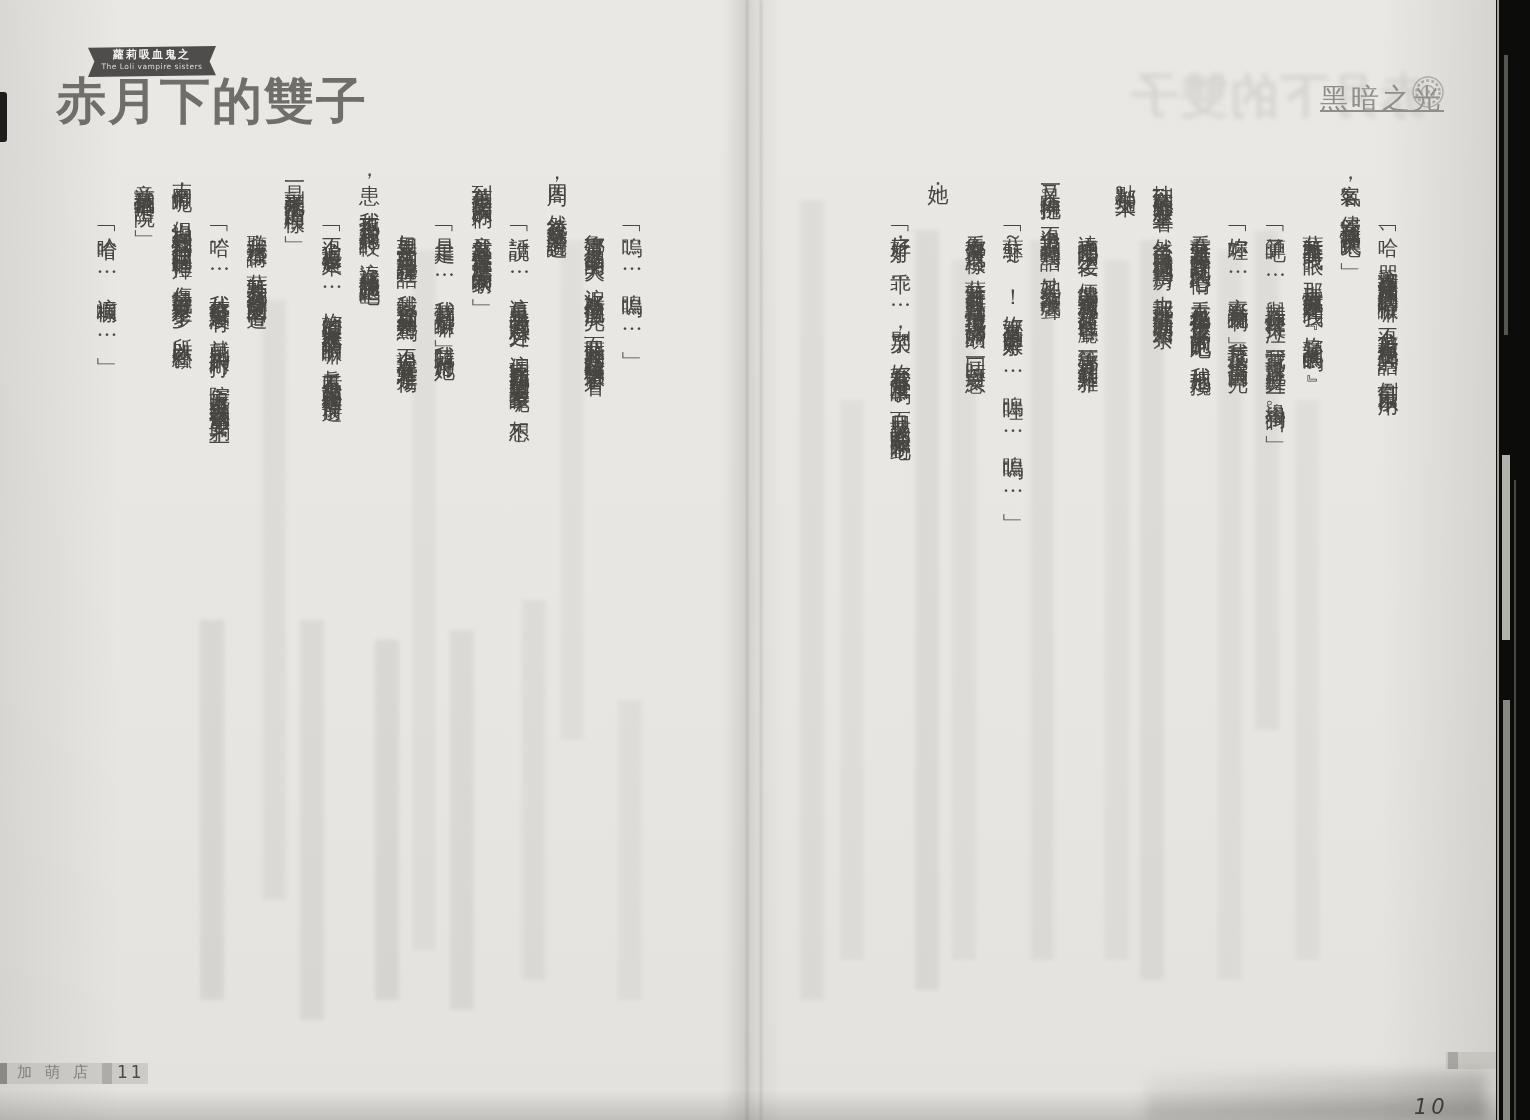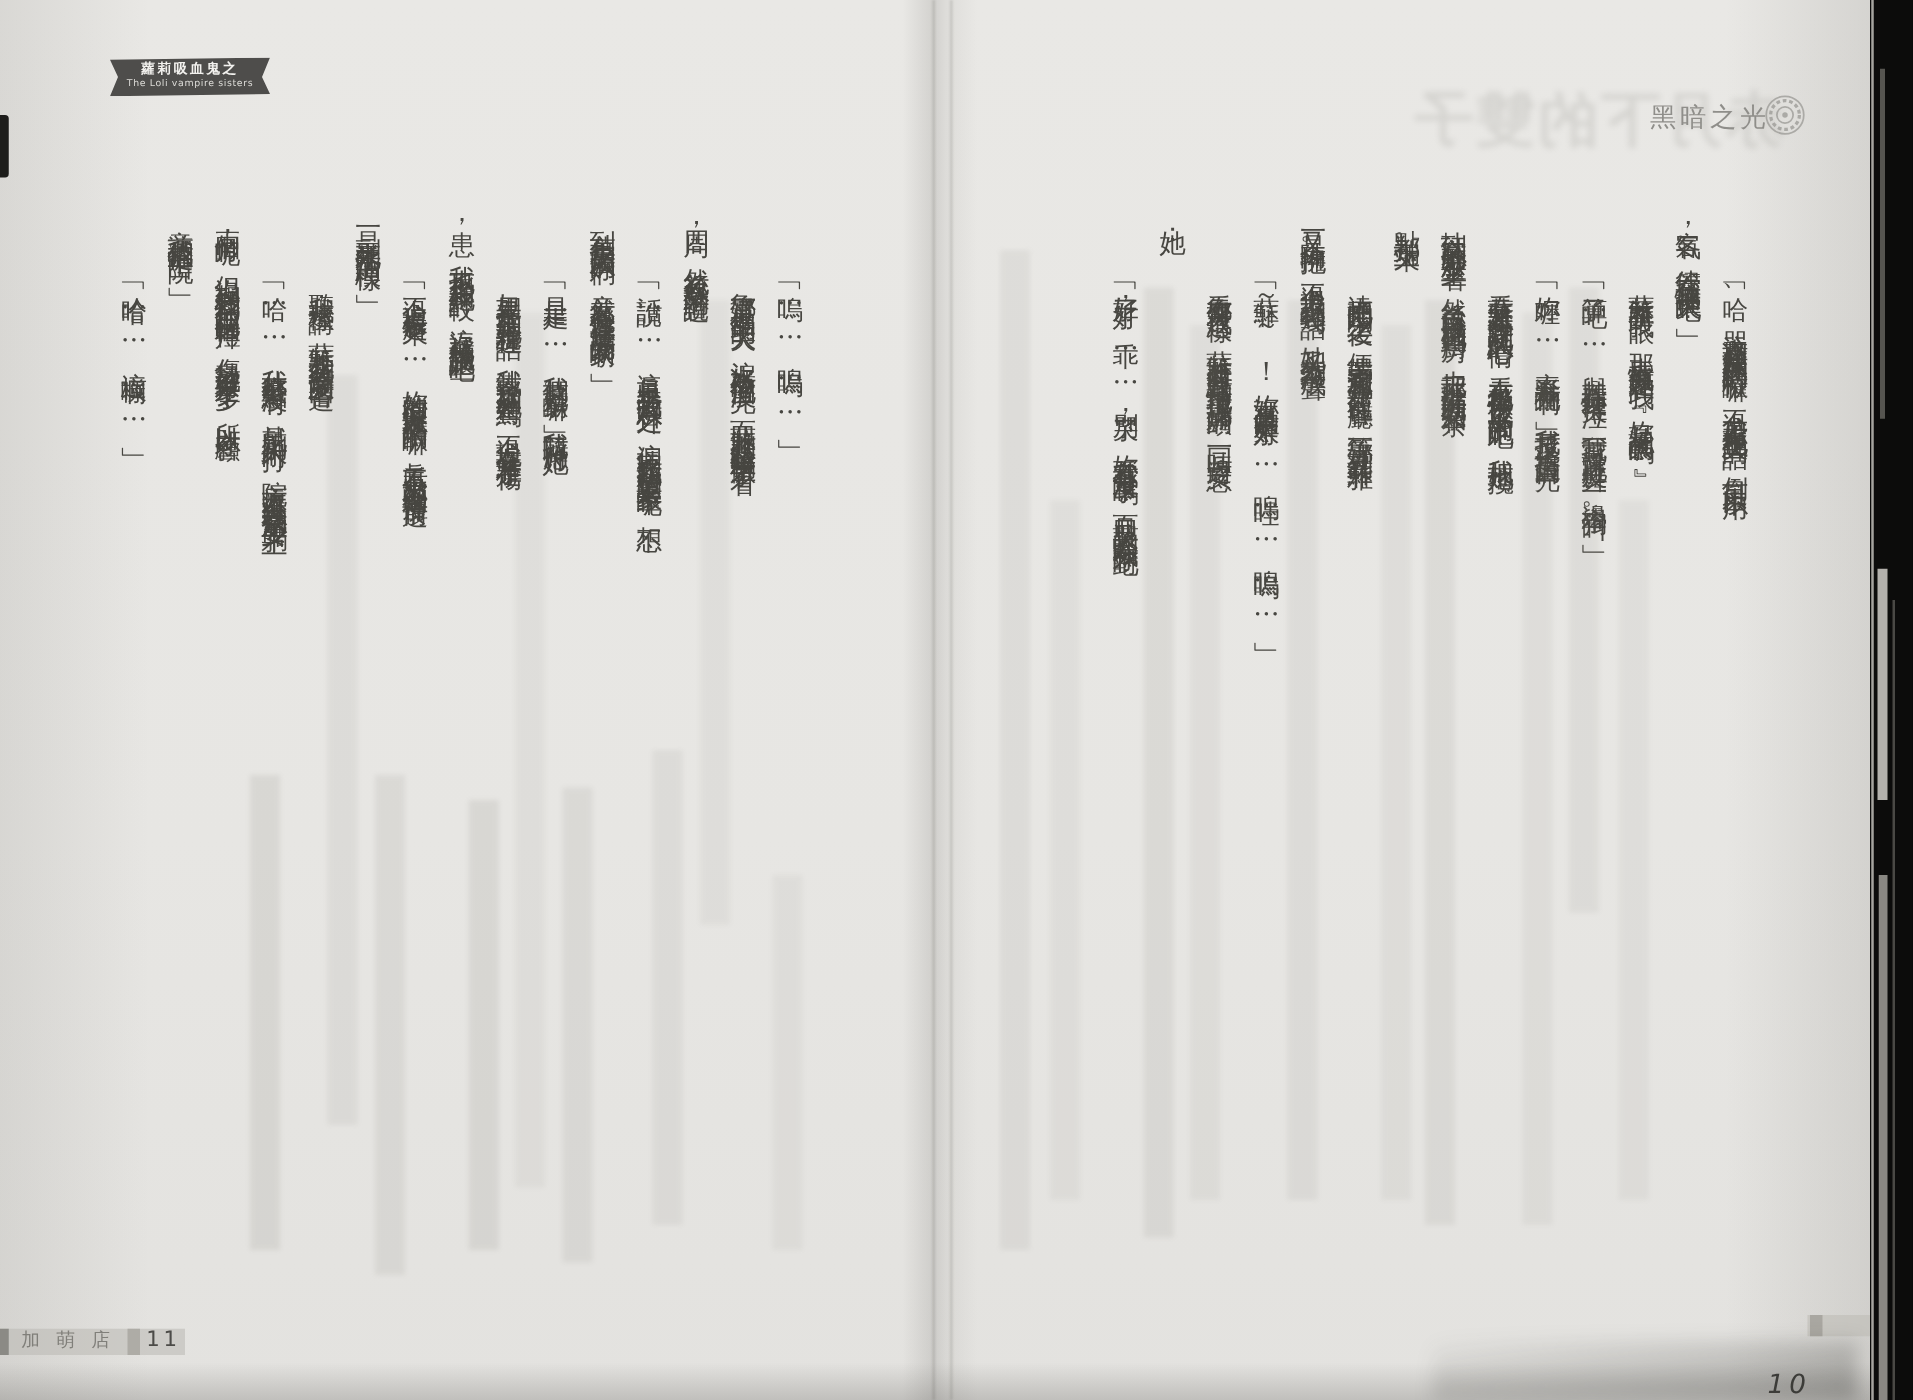--- a/index.html
+++ b/index.html
@@ -50,21 +50,21 @@
   .ribbon .l1{font-size:11px;letter-spacing:2px;font-weight:bold;line-height:14px;margin-top:2px;}
   .ribbon .l2{font-size:7.5px;letter-spacing:.5px;color:#dddcd8;line-height:9px;font-family:"DejaVu Sans","Liberation Sans",sans-serif;}
   .book-title{
     position:absolute;left:56px;top:68px;width:300px;
     font-size:50px;font-weight:bold;letter-spacing:2px;color:#6f6e6a;
     white-space:nowrap;
   }
   
   .chapter-title{
     position:absolute;left:1320px;top:80px;
-    font-size:21px;letter-spacing:3px;color:#8f8e8a;white-space:nowrap;
+    font-size:28px;letter-spacing:3px;color:#8f8e8a;white-space:nowrap;text-decoration:underline;
   }
   .ornament{position:absolute;left:1410px;top:74px;width:36px;height:36px;opacity:.75;}
   .ghost-title{
     position:absolute;left:1128px;top:64px;width:300px;
     font-size:48px;font-weight:bold;letter-spacing:2px;color:#a8a7a2;
     transform:scaleX(-1);opacity:.30;filter:blur(2.5px);white-space:nowrap;
     pointer-events:none;
   }
 
   
@@ -116,20 +116,21 @@
   <div class="gutter-line" style="left:746px;"></div>
   <div class="gutter-line" style="left:760px;"></div>
   <div class="left-edge-mark"></div>
 
   <div class="ghost-title">赤月下的雙子</div>
 
   <div class="ribbon">
     <div class="l1">蘿莉吸血鬼之</div>
     <div class="l2">The Loli vampire sisters</div>
   </div>
+  <div class="book-title">赤月下的雙子</div>
 
   <div class="chapter-title">黑暗之光</div>
   <svg class="ornament" viewBox="0 0 36 36">
     <circle cx="18" cy="18" r="15" fill="none" stroke="#9a9995" stroke-width="1.4"></circle>
     <circle cx="18" cy="18" r="11.5" fill="none" stroke="#9a9995" stroke-width="2.6" stroke-dasharray="3 2.2"></circle>
     <circle cx="18" cy="18" r="6.5" fill="none" stroke="#9a9995" stroke-width="1.4"></circle>
     <circle cx="18" cy="18" r="2.2" fill="#9a9995"></circle>
   </svg>
 
   <div class="page-text leftp">

